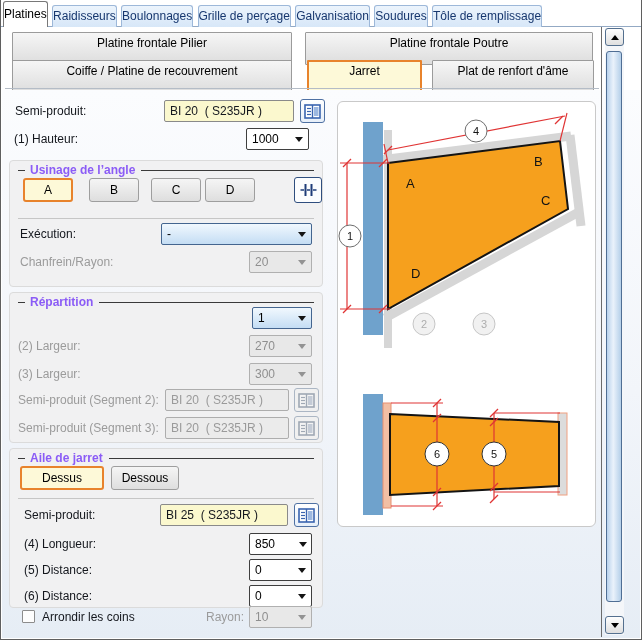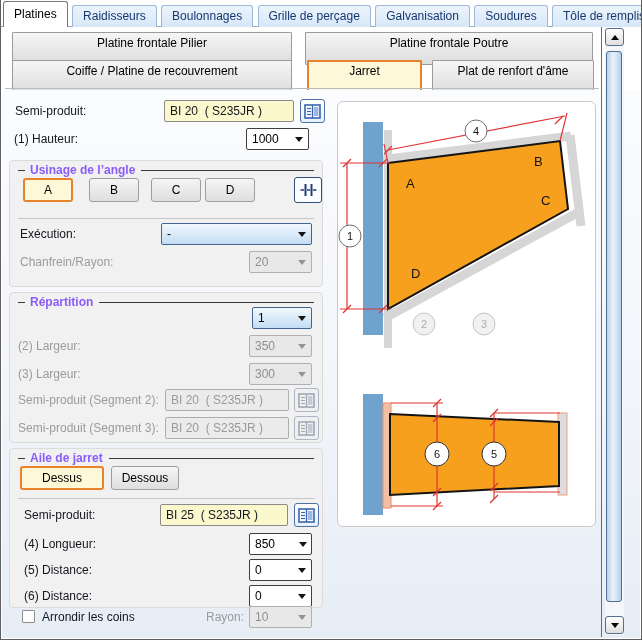--- a/index.html
+++ b/index.html
@@ -4,21 +4,21 @@
 <style>
   * { box-sizing: border-box; margin: 0; padding: 0; }
   html,body { width:642px; height:640px; }
   body { font-family: "Liberation Sans", "DejaVu Sans", sans-serif; font-size:12px; background:#FFF; }
   #win { position:relative; width:642px; height:640px; background:#FFF;
          border-left:1px solid #5F5F5F; border-right:1px solid #5F5F5F; border-bottom:1px solid #5F5F5F; overflow:hidden; }
 
   
   .tabbar { position:absolute; left:2px; top:0; right:1px; height:26px; white-space:nowrap; }
   .tabline { position:absolute; left:0; top:26px; right:0; height:1px; background:#93A9C4; }
-  .tab { display:inline-block; height:22px; line-height:21px; padding:0 10px; margin-top:3px; margin-right:1px;
+  .tab { display:inline-block; height:22px; line-height:21px; padding:0 0; margin-top:3px; margin-right:1px;
          border:1px solid #9DB8D9; border-bottom:none; border-radius:3px 3px 0 0;
          background:linear-gradient(#ECF4FC,#D7E7F8); color:#17376E; vertical-align:bottom; cursor:default; }
   .tab.active { height:26px; line-height:24px; margin-top:1px; background:#FFF; border-color:#787878;
                 color:#000; position:relative; z-index:3; }
 
   
   .bigbtn { position:absolute; height:33px; border:1px solid #9B9B9B; border-radius:1px;
             background:linear-gradient(#F6F6F6,#DDDDDD); color:#000; text-align:center; line-height:21px; cursor:default; }
   .bigbtn.sel { background:#FDF9D8; border:2px solid #E8832C; line-height:19px; }
   .hsep { position:absolute; height:1px; background:#B4BCC6; }
@@ -149,21 +149,21 @@
   </div>
 
   <div class="group" style="top:292px; height:151px;">
     <div class="ghead">Répartition</div>
     <div class="dd focus" style="left:242px; top:14px; width:60px;">
       <span>1</span>
         <span class="arr"></span>
     </div>
     <div class="lbl dis" style="left:8px; top:46px;">(2) Largeur:</div>
     <div class="dd dis" style="left:239px; top:42px; width:63px;">
-      <span>350</span>
+      <span>270</span>
         <span class="arr"></span>
     </div>
     <div class="lbl dis" style="left:8px; top:74px;">(3) Largeur:</div>
     <div class="dd dis" style="left:239px; top:70px; width:63px;">
       <span>300</span>
         <span class="arr"></span>
     </div>
     <div class="lbl dis" style="left:8px; top:100px;">Semi-produit (Segment 2):</div>
     <div class="gray-input" style="left:155px; top:96px; width:124px;">BI 20  ( S235JR )</div>
     <div class="icon-btn dis" style="left:284px; top:95px;">

